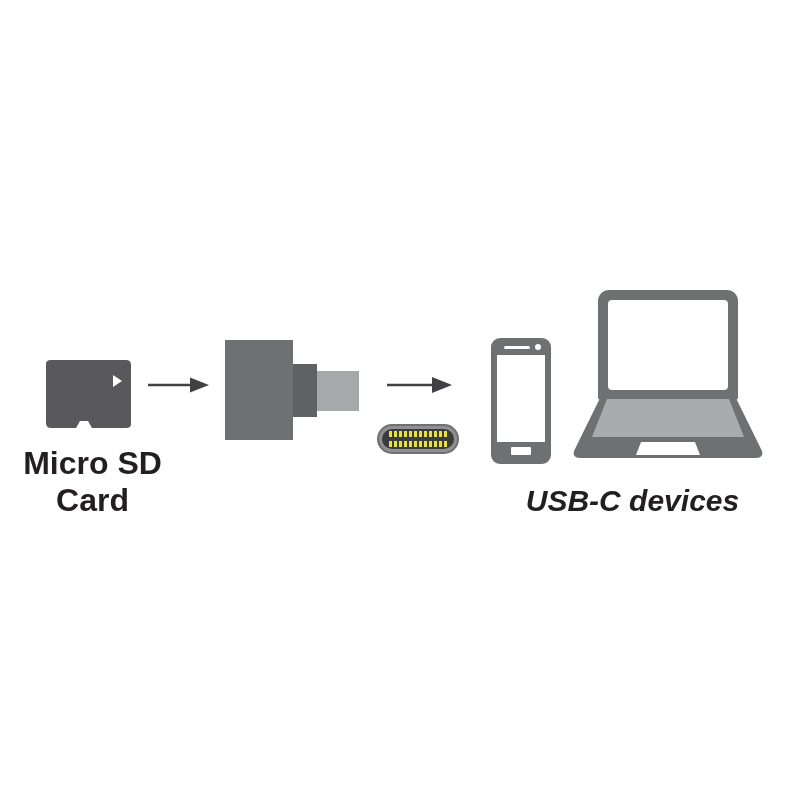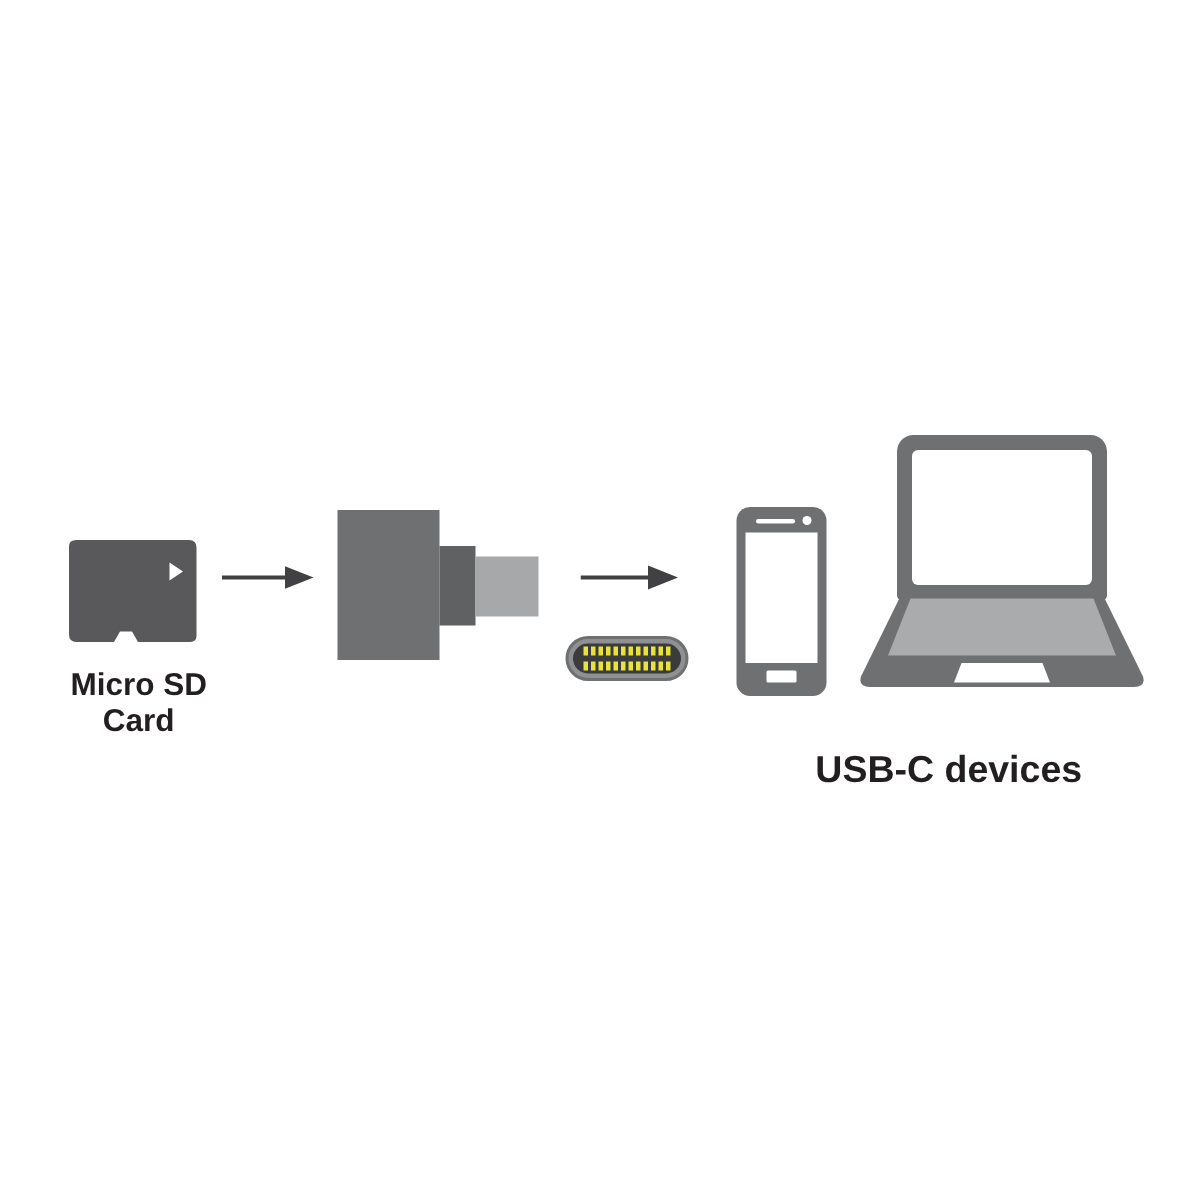--- a/index.html
+++ b/index.html
@@ -126,25 +126,26 @@
   
   .label {
     color: #231f20;
     font-weight: bold;
     text-align: center;
     line-height: 1.16;
     white-space: pre-line;
   }
   #label-microsd {
     left: 10px; top: 445px; width: 165px;
-    font-size: 21px;
+    font-size: 32px;
   }
   #label-usbc {
-    left: 500px; top: 499px; width: 265px;
-    font-size: 25px;
+    left: 500px; top: 484px; width: 265px;
+    font-size: 30px;
+    font-style: italic;
   }
 </style>
 </head>
 <body>
 
 <div id="stage">
 
   <div class="abs" id="sd-card-group">
     <div class="abs" id="sd-card-body">
       <svg width="105" height="78" viewBox="0 0 105 78" xmlns="http://www.w3.org/2000/svg">

